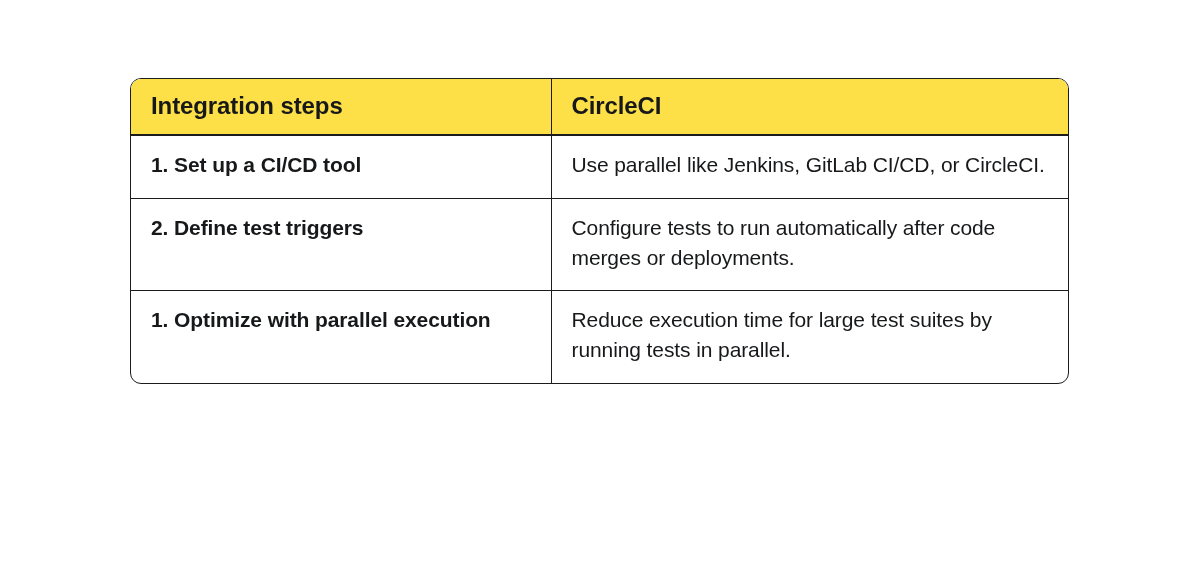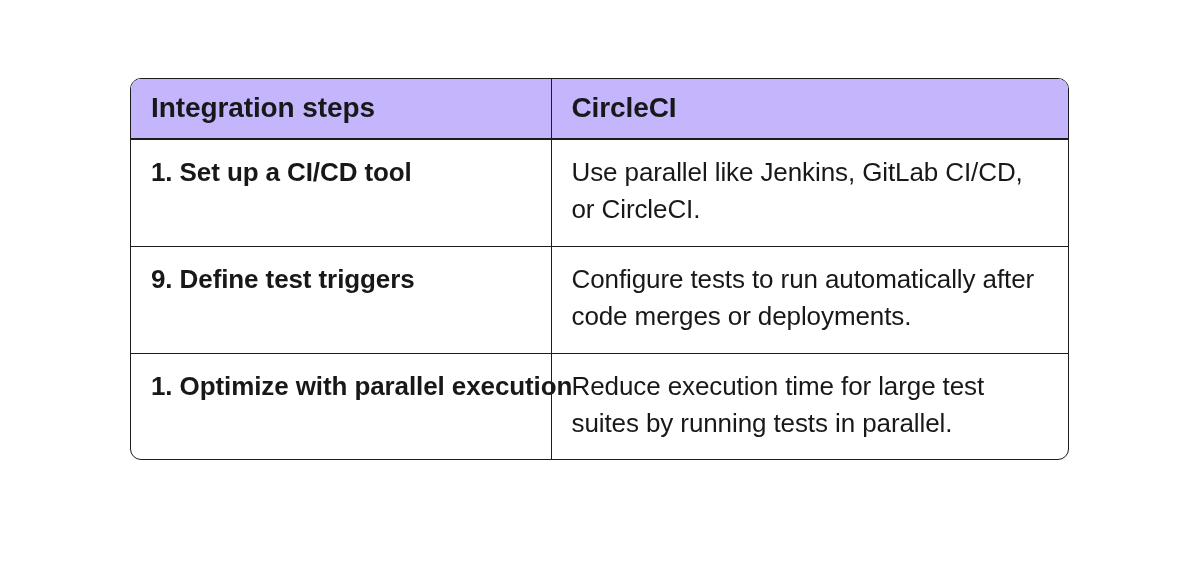--- a/index.html
+++ b/index.html
@@ -40,38 +40,38 @@
   }
 
   table.data-table col.col-step { width: 420px; }
   table.data-table col.col-detail { width: 519px; }
 
   thead tr.header-row {
     background: #d9efe6;
   }
 
   thead th {
-    background: #c4b5fd;
+    background: #fde047;
     text-align: left;
-    font-size: 28px;
+    font-size: 24px;
     font-weight: bold;
     color: #17181a;
     padding: 13px 20px 14px 20px;
     border-bottom: 2px solid #1c1c1c;
     letter-spacing: -0.1px;
     vertical-align: middle;
   }
 
   thead th.th-step {
     border-right: 1.5px solid #1c1c1c;
   }
 
   tbody td {
     vertical-align: top;
-    font-size: 26px;
+    font-size: 21px;
     color: #17181a;
     padding: 14px 20px 18px 20px;
     line-height: 1.42;
     border-bottom: 1.5px solid #1c1c1c;
     letter-spacing: -0.1px;
   }
 
   tbody tr:last-child td {
     border-bottom: none;
   }
@@ -106,21 +106,21 @@
           <th class="th-step">Integration steps</th>
           <th class="th-detail">CircleCI</th>
         </tr>
       </thead>
       <tbody>
         <tr>
           <td class="cell-step">1. Set up a CI/CD tool</td>
           <td class="cell-detail">Use parallel like Jenkins, GitLab CI/CD, or CircleCI.</td>
         </tr>
         <tr>
-          <td class="cell-step">9. Define test triggers</td>
+          <td class="cell-step">2. Define test triggers</td>
           <td class="cell-detail">Configure tests to run automatically after code merges or deployments.</td>
         </tr>
         <tr>
           <td class="cell-step">1. Optimize with parallel execution</td>
           <td class="cell-detail">Reduce execution time for large test suites by running tests in parallel.</td>
         </tr>
       </tbody>
     </table>
   </div>
 

